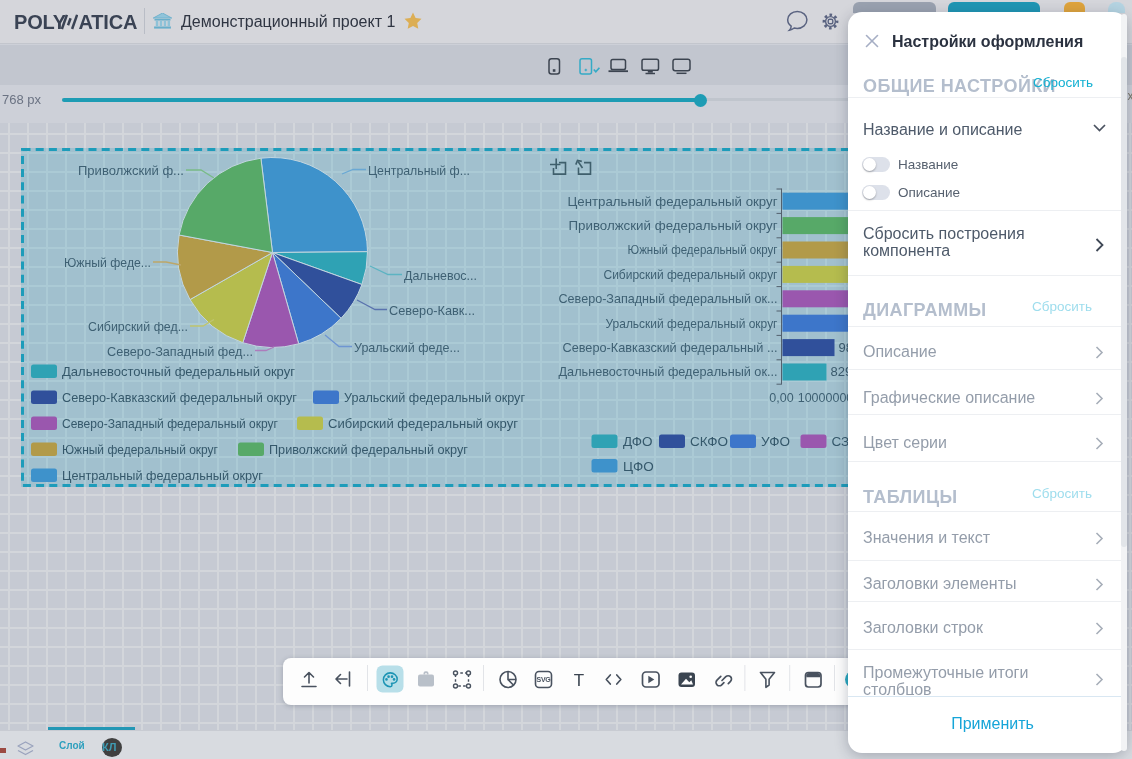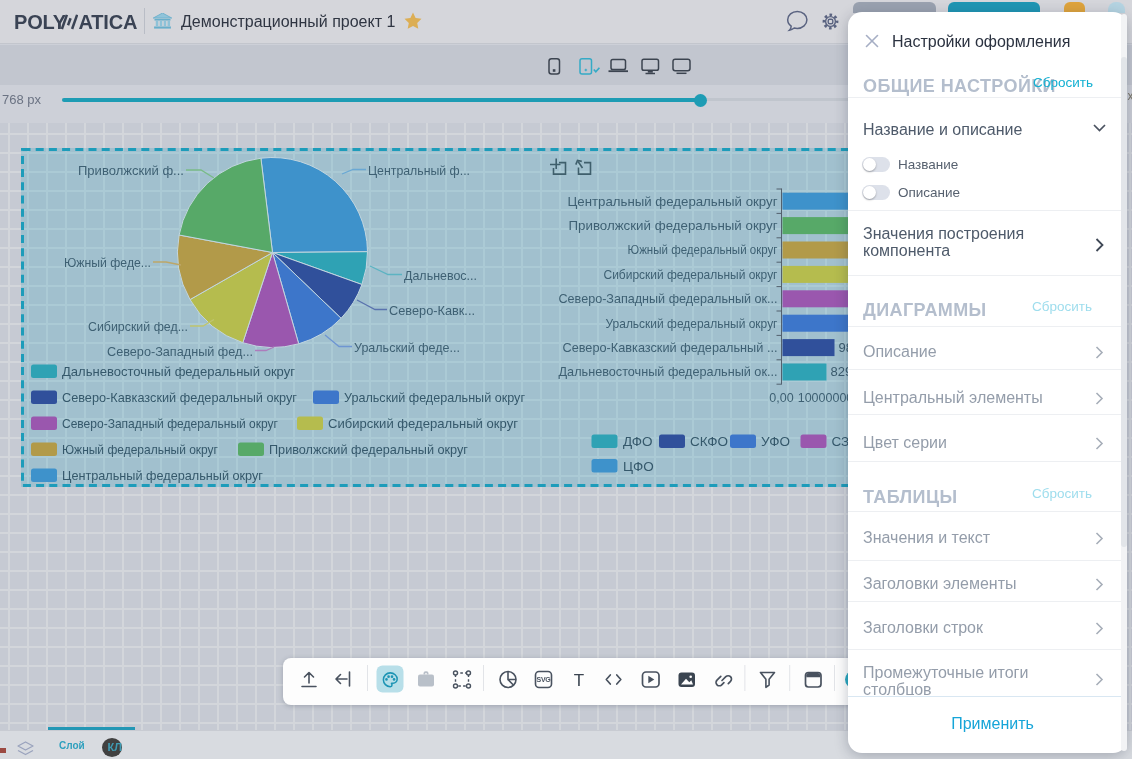--- a/index.html
+++ b/index.html
@@ -31,21 +31,21 @@
   #selection { position:absolute; left:21px; top:148px; width:1099px; height:339px;
     background:rgba(30,160,190,0.22); }
 
   
   #toolbar { position:absolute; left:283px; top:658px; width:577px; height:47px; background:#fdfdfd; border-radius:8px; box-shadow:0 1px 5px rgba(40,50,70,0.25); }
 
   
   #bottombar { position:absolute; left:0; top:730px; width:1132px; height:29px; background:#d8dbe0; border-top:1px solid #c8cbd2; }
   #tabline { position:absolute; left:48px; top:727px; width:87px; height:3px; background:#2397b5; }
   #sloy { position:absolute; left:59px; top:740px; font-size:10px; font-weight:700; color:#2ea0be; }
-  #klbadge { position:absolute; left:102px; top:738px; width:20px; height:19px; border-radius:50%; background:#404040; color:#3f9cb4; font-size:11px; font-weight:bold; text-align:right; line-height:19px; }
+  #klbadge { position:absolute; left:102px; top:738px; width:20px; height:19px; border-radius:50%; background:#404040; color:#3f9cb4; font-size:11px; font-weight:bold; text-align:left; line-height:19px; }
 
   
   #panel { position:absolute; left:848px; top:12px; width:279px; height:741px; background:#ffffff; border-radius:14px; box-shadow:0 3px 14px rgba(30,40,60,0.28); }
   .prow-label { position:absolute; left:15px; font-size:16px; color:#4e5a6a; }
   .prow-label.dis { color:#949daa; }
   .psec { position:absolute; left:15px; font-size:18px; font-weight:bold; color:#b4becd; letter-spacing:0.4px; }
   .preset { position:absolute; font-size:13.5px; font-weight:500; color:#12b0d2; }
   .preset.dis { color:#9edded; }
   .pdiv { position:absolute; left:0; width:273px; height:1px; background:#edeff2; }
   .toggle { position:absolute; left:14px; width:28px; height:15px; border-radius:7.5px; background:#dde1ea; }
@@ -339,58 +339,58 @@
   <div id="klbadge">КЛ</div>
 
   <div class="abs" style="left:0;top:748px;width:6px;height:5px;background:#9c4a42;"></div>
   <div id="x-sliver" class="abs" style="left:1127.5px;top:89px;font-size:12px;color:#7a7668;">x</div>
 
   <div id="panel">
     <svg class="abs" style="left:17px;top:22px;" width="14" height="14" viewBox="0 0 14 14" stroke="#a6aec4" stroke-width="1.6" stroke-linecap="round">
       <line x1="1.5" y1="1.5" x2="12.5" y2="12.5"></line>
         <line x1="12.5" y1="1.5" x2="1.5" y2="12.5"></line>
     </svg>
-    <div class="abs" style="left:44px;top:21px;font-size:16px;font-weight:400;color:#2b3240;text-align:right;">Настройки оформления</div>
+    <div class="abs" style="left:44px;top:21px;font-size:16px;font-weight:700;color:#2b3240;text-align:right;">Настройки оформления</div>
 
     <div class="psec" style="top:64px;">ОБЩИЕ НАСТРОЙКИ</div>
     <div class="preset" style="top:63px;right:34px;">Сбросить</div>
     <div class="pdiv" style="top:85px;"></div>
 
     <div class="prow-label" style="top:108.5px;">Название и описание</div>
     <svg class="chev" style="left:245px;top:112px;" width="13" height="8" viewBox="0 0 13 8" fill="none" stroke="#4a5260" stroke-width="1.7">
         <path d="M1 1 L6.5 6.5 L12 1"></path>
       </svg>
 
     <div class="toggle" style="top:144.5px;">
         <div class="knob"></div>
       </div>
     <div class="tlabel" style="top:144.5px;">Название</div>
     <div class="toggle" style="top:172.5px;">
         <div class="knob"></div>
       </div>
     <div class="tlabel" style="top:172.5px;">Описание</div>
     <div class="pdiv" style="top:197.5px;"></div>
 
-    <div class="prow-label" style="top:213px;width:200px;line-height:17px;">Значения построения компонента</div>
+    <div class="prow-label" style="top:213px;width:200px;line-height:17px;">Сбросить построения компонента</div>
     <svg class="chev" style="left:247px;top:226px;" width="9" height="14" viewBox="0 0 9 14" fill="none" stroke="#3f4856" stroke-width="1.8">
         <path d="M1.5 1 L7.5 7 L1.5 13"></path>
       </svg>
     <div class="pdiv" style="top:262.7px;"></div>
 
     <div class="psec" style="top:287.5px;">ДИАГРАММЫ</div>
     <div class="preset dis" style="top:286.5px;right:35px;">Сбросить</div>
     <div class="pdiv" style="top:314px;"></div>
 
     <div class="prow-label dis" style="top:331px;">Описание</div>
     <svg class="chev" style="left:246.5px;top:334px;" width="9" height="13" viewBox="0 0 9 13" fill="none" stroke="#a7aeb9" stroke-width="1.6">
         <path d="M1.5 1 L7 6.5 L1.5 12"></path>
       </svg>
     <div class="pdiv" style="top:356.6px;"></div>
 
-    <div class="prow-label dis" style="top:376.5px;">Центральный элементы</div>
+    <div class="prow-label dis" style="top:376.5px;">Графические описание</div>
     <svg class="chev" style="left:246.5px;top:379.5px;" width="9" height="13" viewBox="0 0 9 13" fill="none" stroke="#a7aeb9" stroke-width="1.6">
         <path d="M1.5 1 L7 6.5 L1.5 12"></path>
       </svg>
     <div class="pdiv" style="top:401.6px;"></div>
 
     <div class="prow-label dis" style="top:421.5px;">Цвет серии</div>
     <svg class="chev" style="left:246.5px;top:424.5px;" width="9" height="13" viewBox="0 0 9 13" fill="none" stroke="#a7aeb9" stroke-width="1.6">
         <path d="M1.5 1 L7 6.5 L1.5 12"></path>
       </svg>
     <div class="pdiv" style="top:448.8px;"></div>

